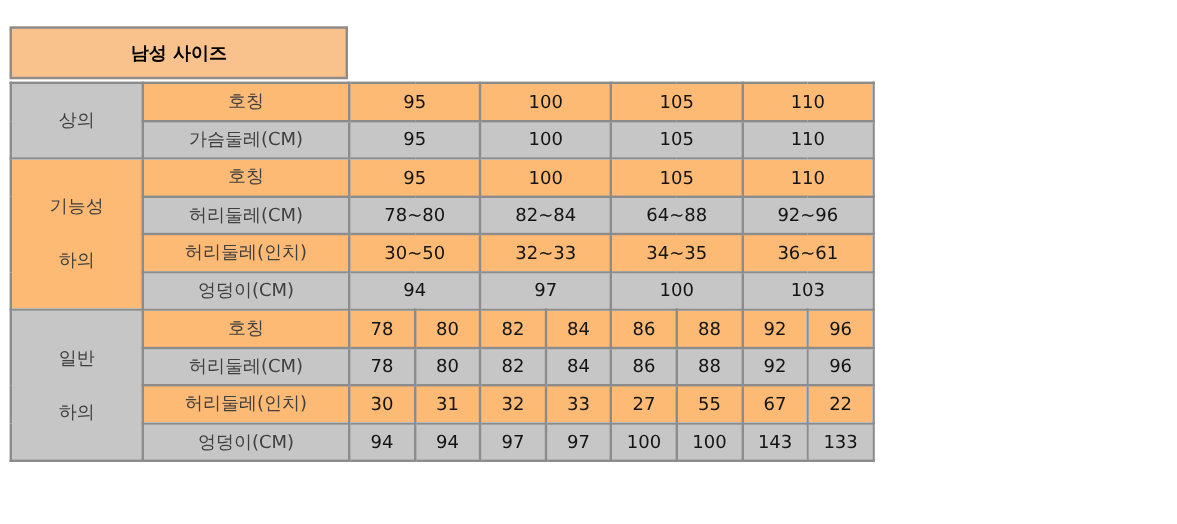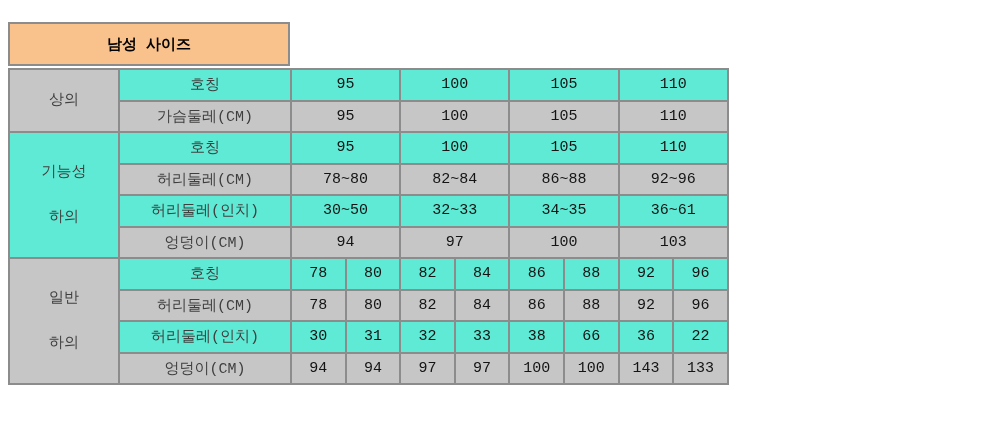--- a/index.html
+++ b/index.html
@@ -12,21 +12,20 @@
     position: relative;
     width: 981px;
     height: 437px;
     background: #ffffff;
     overflow: hidden;
   }
   .chart-wrap {
     position: absolute;
     left: 8px;
     top: 22px;
-    font-family: Liberation Mono, monospace;
   }
   .title-box {
     width: 278px;
     height: 40px;
     background: #f9c18b;
     border: 2px solid #8c8c8c;
     display: flex;
     align-items: center;
     justify-content: center;
     font-size: 15px;
@@ -42,21 +41,21 @@
   table.size-table td {
     border: 2px solid #8c8c8c;
     text-align: center;
     vertical-align: middle;
     font-size: 15px;
     padding: 0;
     overflow: hidden;
     white-space: nowrap;
   }
   tr.row { height: 31.5px; }
-  td.white { background: #5eead4; color: #141414; }
+  td.white { background: #fdba74; color: #141414; }
   td.gray  { background: #c6c6c6; color: #141414; }
   td.lbl   { color: #3f3f3f; }
   td.sec   { color: #3f3f3f; }
   td.sec .sec-line { line-height: 1; }
   td.sec .sec-line + .sec-line { margin-top: 30px; }
   .c-sec   { width: 110px; }
   .c-label { width: 172px; }
   .c-d     { width: 54.6px; }
 </style>
 </head>
@@ -110,21 +109,21 @@
           <td class="lbl white">호칭</td>
           <td class="white" colspan="2">95</td>
           <td class="white" colspan="2">100</td>
           <td class="white" colspan="2">105</td>
           <td class="white" colspan="2">110</td>
         </tr>
         <tr class="row">
           <td class="lbl gray">허리둘레(CM)</td>
           <td class="gray" colspan="2">78~80</td>
           <td class="gray" colspan="2">82~84</td>
-          <td class="gray" colspan="2">86~88</td>
+          <td class="gray" colspan="2">64~88</td>
           <td class="gray" colspan="2">92~96</td>
         </tr>
         <tr class="row">
           <td class="lbl white">허리둘레(인치)</td>
           <td class="white" colspan="2">30~50</td>
           <td class="white" colspan="2">32~33</td>
           <td class="white" colspan="2">34~35</td>
           <td class="white" colspan="2">36~61</td>
         </tr>
         <tr class="row">
@@ -160,23 +159,23 @@
           <td class="gray">88</td>
           <td class="gray">92</td>
           <td class="gray">96</td>
         </tr>
         <tr class="row">
           <td class="lbl white">허리둘레(인치)</td>
           <td class="white">30</td>
           <td class="white">31</td>
           <td class="white">32</td>
           <td class="white">33</td>
-          <td class="white">38</td>
-          <td class="white">66</td>
-          <td class="white">36</td>
+          <td class="white">27</td>
+          <td class="white">55</td>
+          <td class="white">67</td>
           <td class="white">22</td>
         </tr>
         <tr class="row">
           <td class="lbl gray">엉덩이(CM)</td>
           <td class="gray">94</td>
           <td class="gray">94</td>
           <td class="gray">97</td>
           <td class="gray">97</td>
           <td class="gray">100</td>
           <td class="gray">100</td>

